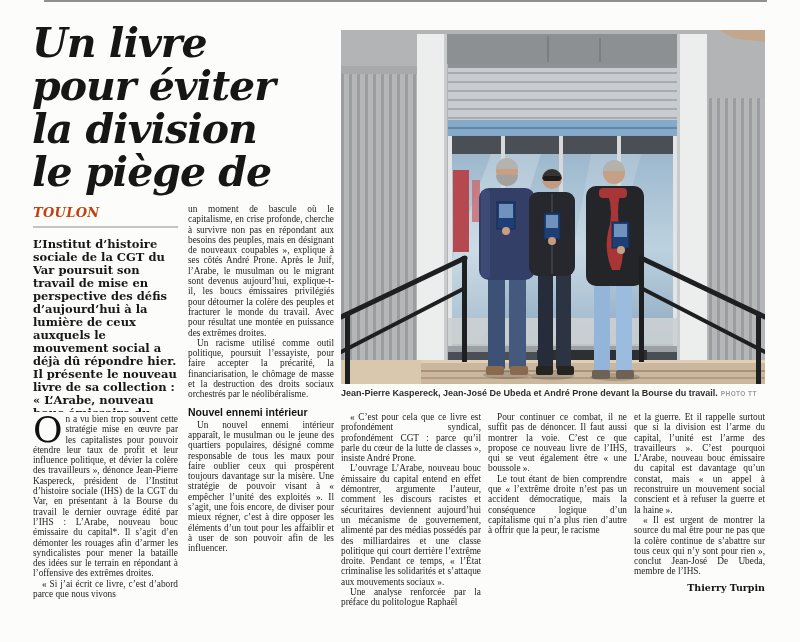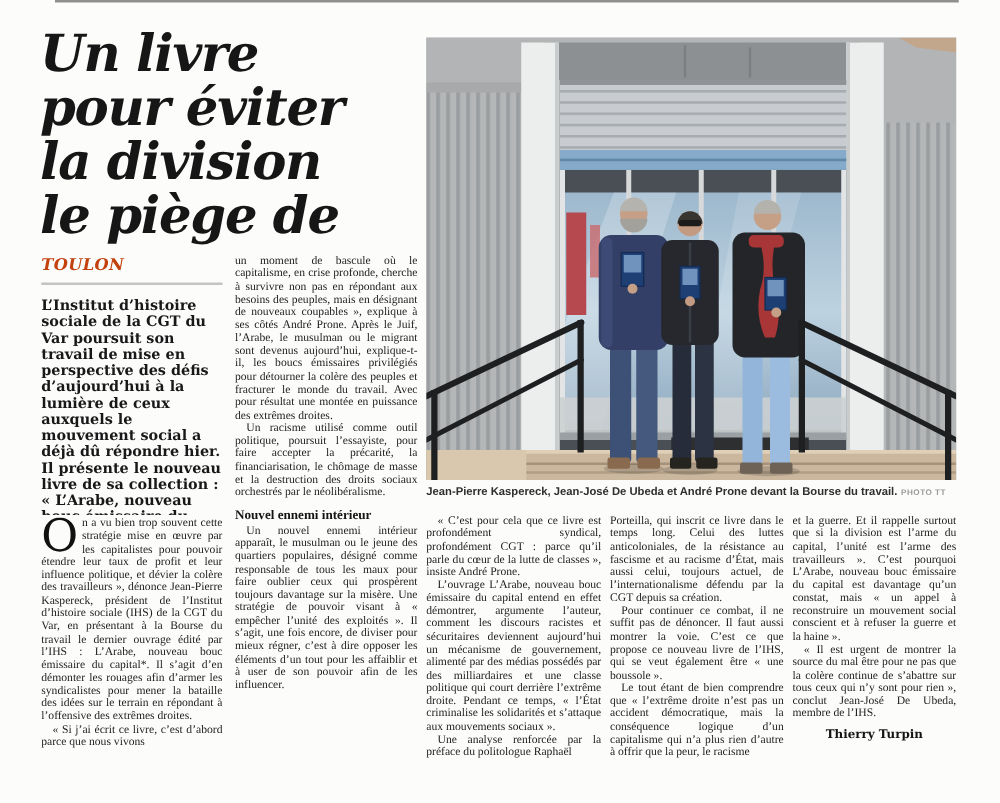--- a/index.html
+++ b/index.html
@@ -21,23 +21,23 @@
   
   .col{position:absolute;text-align:justify;font-size:9.3px;line-height:10.3px;overflow:hidden;}
   #col1{left:33px; top:414px;width:145px;height:228px;}
   #col2{left:188px;top:204px;width:146px;height:438px;}
   #col3{left:341px;top:412px;width:140px;height:230px;}
   #col4{left:488px;top:412px;width:139px;height:230px;}
   #col5{left:634px;top:412px;width:131px;height:230px;}
   .para{margin:0;}
   .para.indent{text-indent:9px;}
   .seg-i{}
-  .subhead{margin:7px 0 2px 0;font-family:Liberation Serif, serif;font-weight:bold;
+  .subhead{margin:7px 0 2px 0;font-family:Liberation Sans, sans-serif;font-weight:bold;
            font-size:10.5px;line-height:11px;color:#141414;text-align:left;}
-  .byline{margin-top:6px;font-family:"DejaVu Serif",serif;font-weight:bold;font-size:9.5px;color:#141414;text-align:center;}
+  .byline{margin-top:6px;font-family:"DejaVu Serif",serif;font-weight:bold;font-size:9.5px;color:#141414;text-align:right;}
   .footnote{margin-top:9px;font-family:"Liberation Sans",sans-serif;font-style:italic;
             font-size:8.5px;line-height:10px;color:#3c3c3c;text-align:left;}
   .dropcap{float:left;font-family:"DejaVu Serif",serif;font-size:36px;line-height:29px;
            padding:1px 3px 0 0;color:#111;}
   
   #photo{position:absolute;left:341px;top:30px;width:424px;height:354px;overflow:hidden;background:#b2b4b5;}
   #caption{position:absolute;left:341px;top:388px;width:424px;
            font-family:"Liberation Sans",sans-serif;font-weight:bold;font-size:9px;line-height:11px;color:#2e2e2e;}
   #caption .credit{font-weight:bold;font-size:6.5px;color:#9a9a9a;letter-spacing:.4px;margin-left:3px;}
 </style>
@@ -68,21 +68,20 @@
       <div class="para indent"><span>Un racisme utilisé comme outil politique, poursuit l’essayiste, pour faire accepter la précarité, la financiarisation, le chômage de masse et la destruction des droits sociaux orchestrés par le néolibéralisme.</span></div>
       <div class="subhead">Nouvel ennemi intérieur</div>
       <div class="para indent"><span>Un nouvel ennemi intérieur apparaît, le musulman ou le jeune des quartiers populaires, désigné comme responsable de tous les maux pour faire oublier ceux qui prospèrent toujours davantage sur la misère. Une stratégie de pouvoir visant à « </span><span class="seg-i">empêcher l’unité des exploités</span><span> ». Il s’agit, une fois encore, de diviser pour mieux régner, c’est à dire opposer les éléments d’un tout pour les affaiblir et à user de son pouvoir afin de les influencer.</span></div>
     </div>
   <div id="col3" class="col">
       <div class="para indent"><span class="seg-i">« C’est pour cela que ce livre est profondément syndical, profondément CGT : parce qu’il parle du cœur de la lutte de classes »,</span><span> insiste André Prone.</span></div>
       <div class="para indent"><span>L’ouvrage </span><span class="seg-i">L’Arabe, nouveau bouc émissaire du capital</span><span> entend en effet démontrer, argumente l’auteur, comment les discours racistes et sécuritaires deviennent aujourd’hui un mécanisme de gouvernement, alimenté par des médias possédés par des milliardaires et une classe politique qui court derrière l’extrême droite. Pendant ce temps, « </span><span class="seg-i">l’État criminalise les solidarités et s’attaque aux mouvements sociaux</span><span> ».</span></div>
       <div class="para indent"><span>Une analyse renforcée par la préface du politologue Raphaël</span></div>
     </div>
   <div id="col4" class="col">
-      <div class="para"><span>Porteilla, qui inscrit ce livre dans le temps long. Celui des luttes anticoloniales, de la résistance au fascisme et au racisme d’État, mais aussi celui, toujours actuel, de l’internationalisme défendu par la CGT depuis sa création.</span></div>
       <div class="para indent"><span>Pour continuer ce combat, il ne suffit pas de dénoncer. Il faut aussi montrer la voie. C’est ce que propose ce nouveau livre de l’IHS, qui se veut également être « </span><span class="seg-i">une boussole</span><span> ».</span></div>
       <div class="para indent"><span>Le tout étant de bien comprendre que « </span><span class="seg-i">l’extrême droite n’est pas un accident démocratique, mais la conséquence logique d’un capitalisme qui n’a plus rien d’autre à offrir que la peur, le racisme</span></div>
     </div>
   <div id="col5" class="col">
       <div class="para"><span class="seg-i">et la guerre. Et il rappelle surtout que si la division est l’arme du capital, l’unité est l’arme des travailleurs ».</span><span> C’est pourquoi </span><span class="seg-i">L’Arabe, nouveau bouc émissaire du capital</span><span> est davantage qu’un constat, mais « </span><span class="seg-i">un appel à reconstruire un mouvement social conscient et à refuser la guerre et la haine</span><span> ».</span></div>
       <div class="para indent"><span class="seg-i">« Il est urgent de montrer la source du mal être pour ne pas que la colère continue de s’abattre sur tous ceux qui n’y sont pour rien »,</span><span> conclut Jean-José De Ubeda, membre de l’IHS.</span></div>
       <div class="byline">Thierry Turpin</div>
     </div>
 
   <div id="photo">

